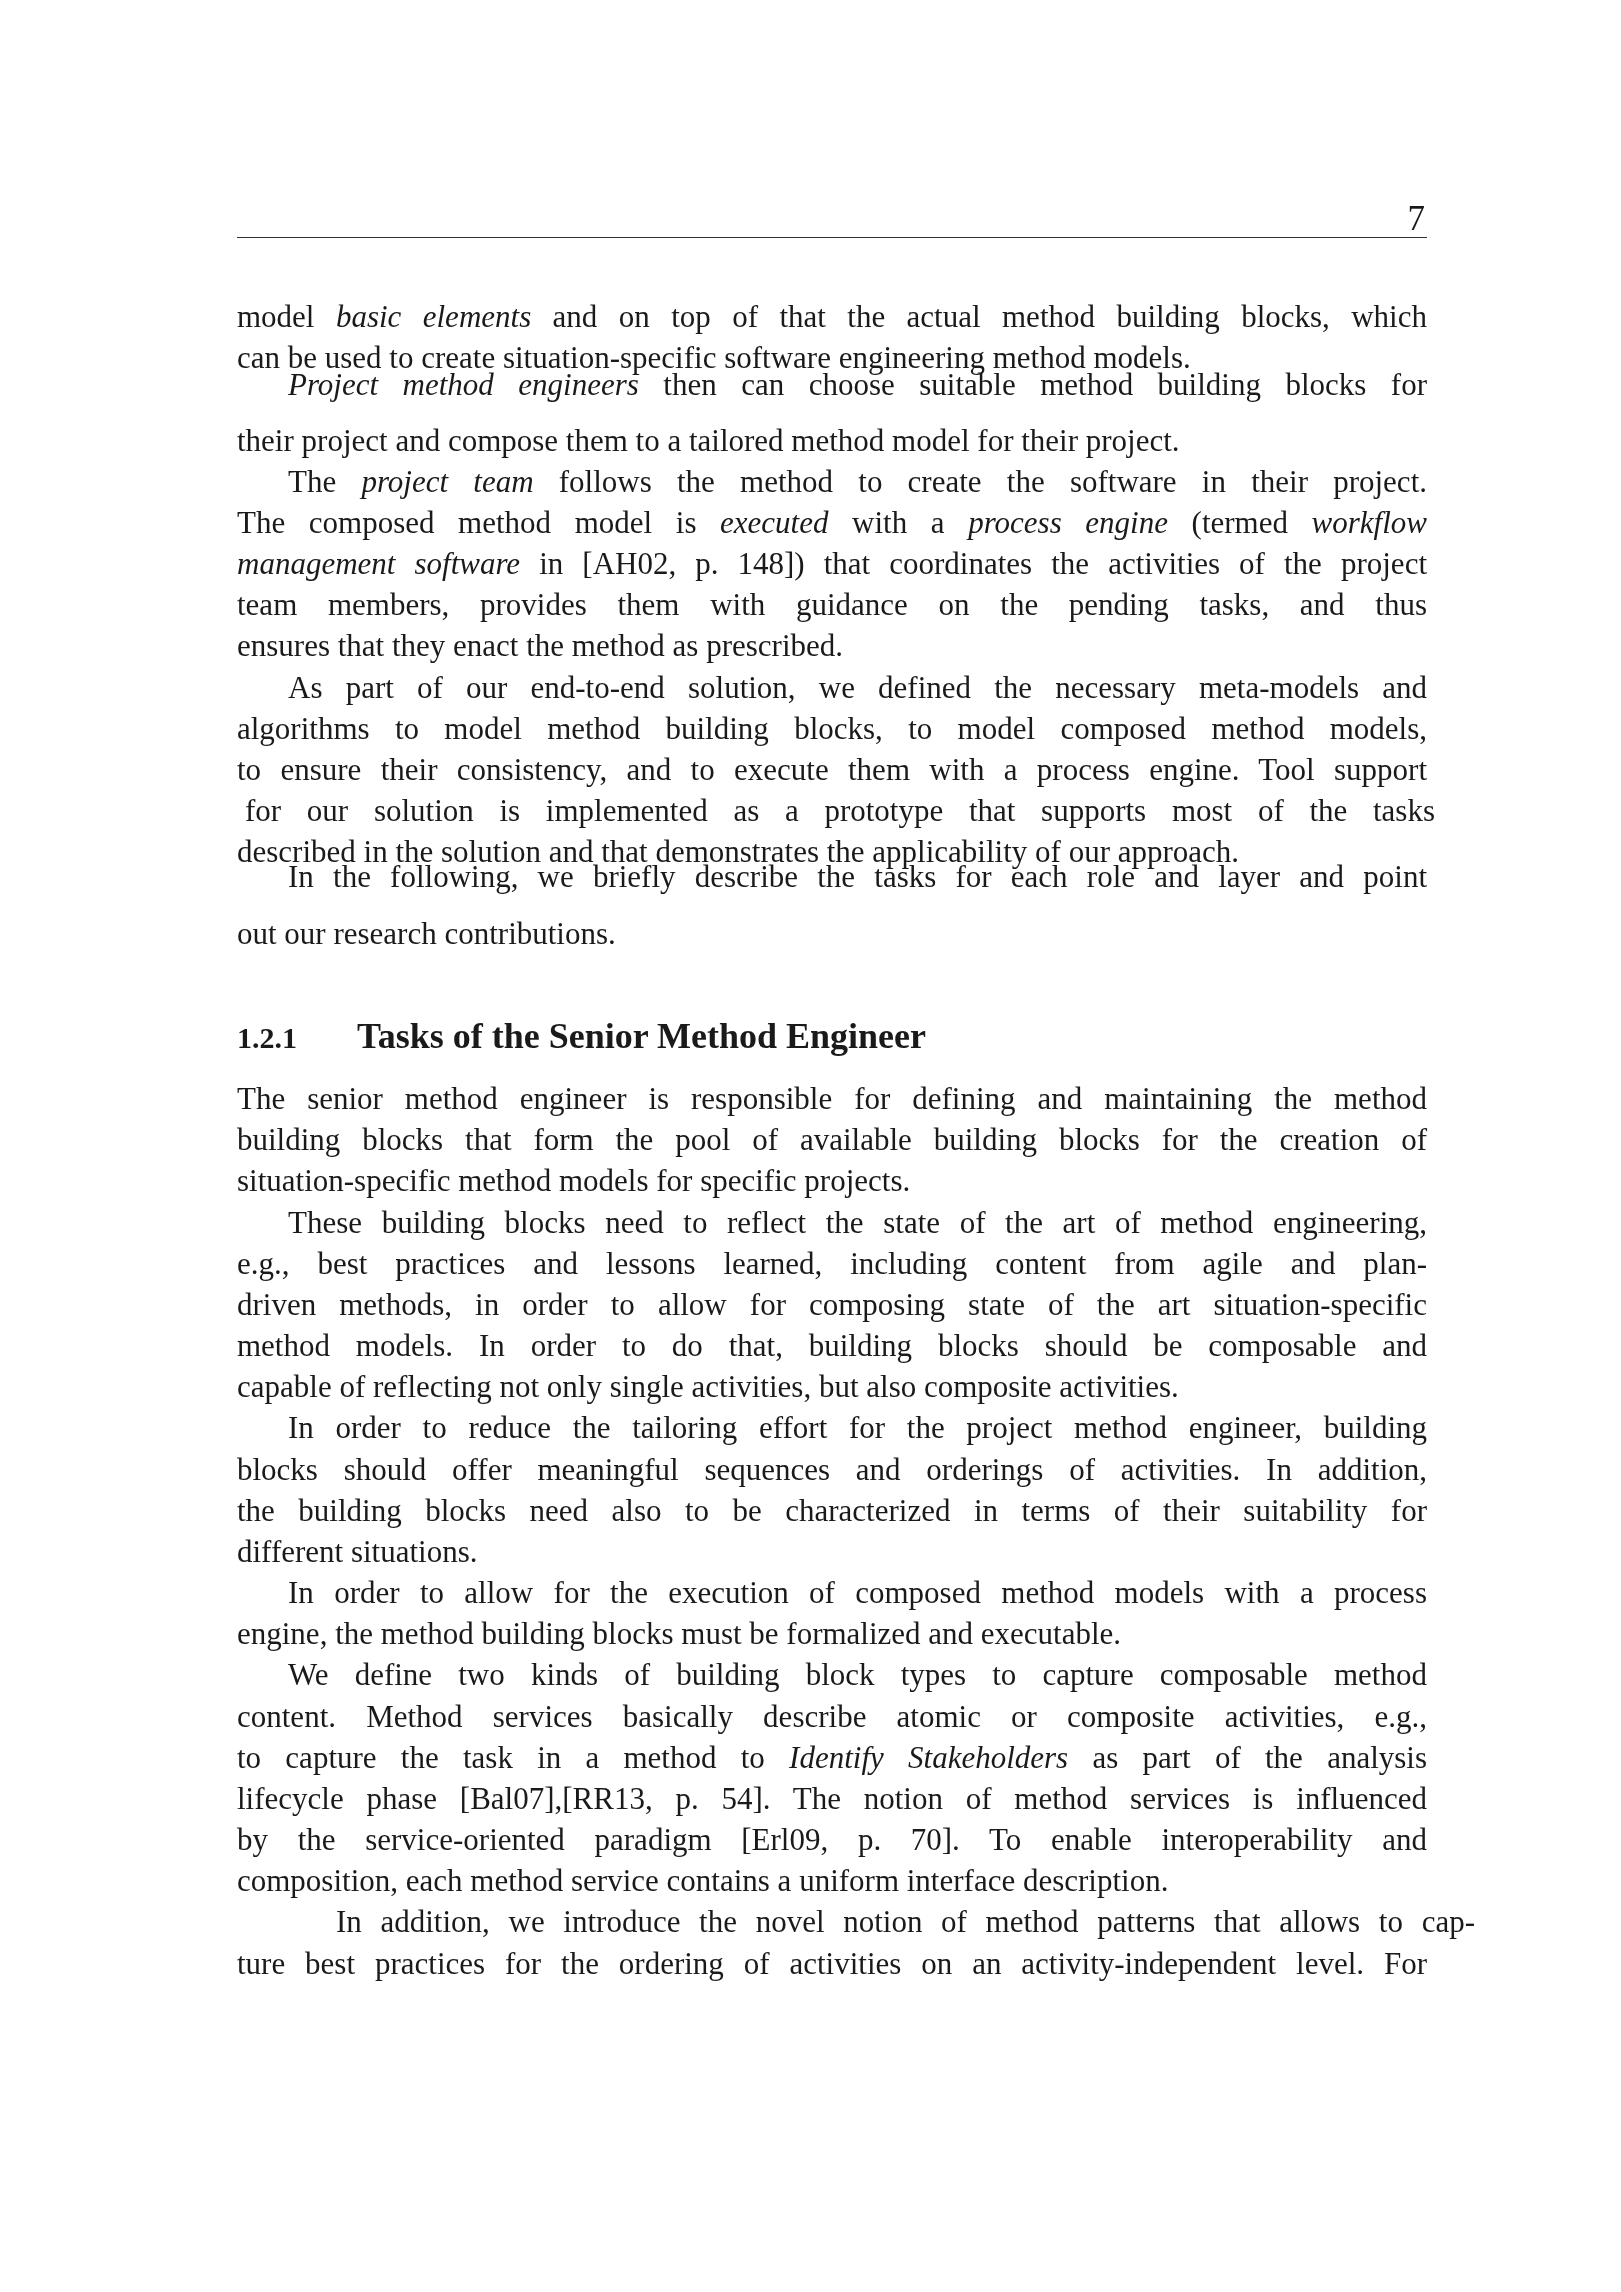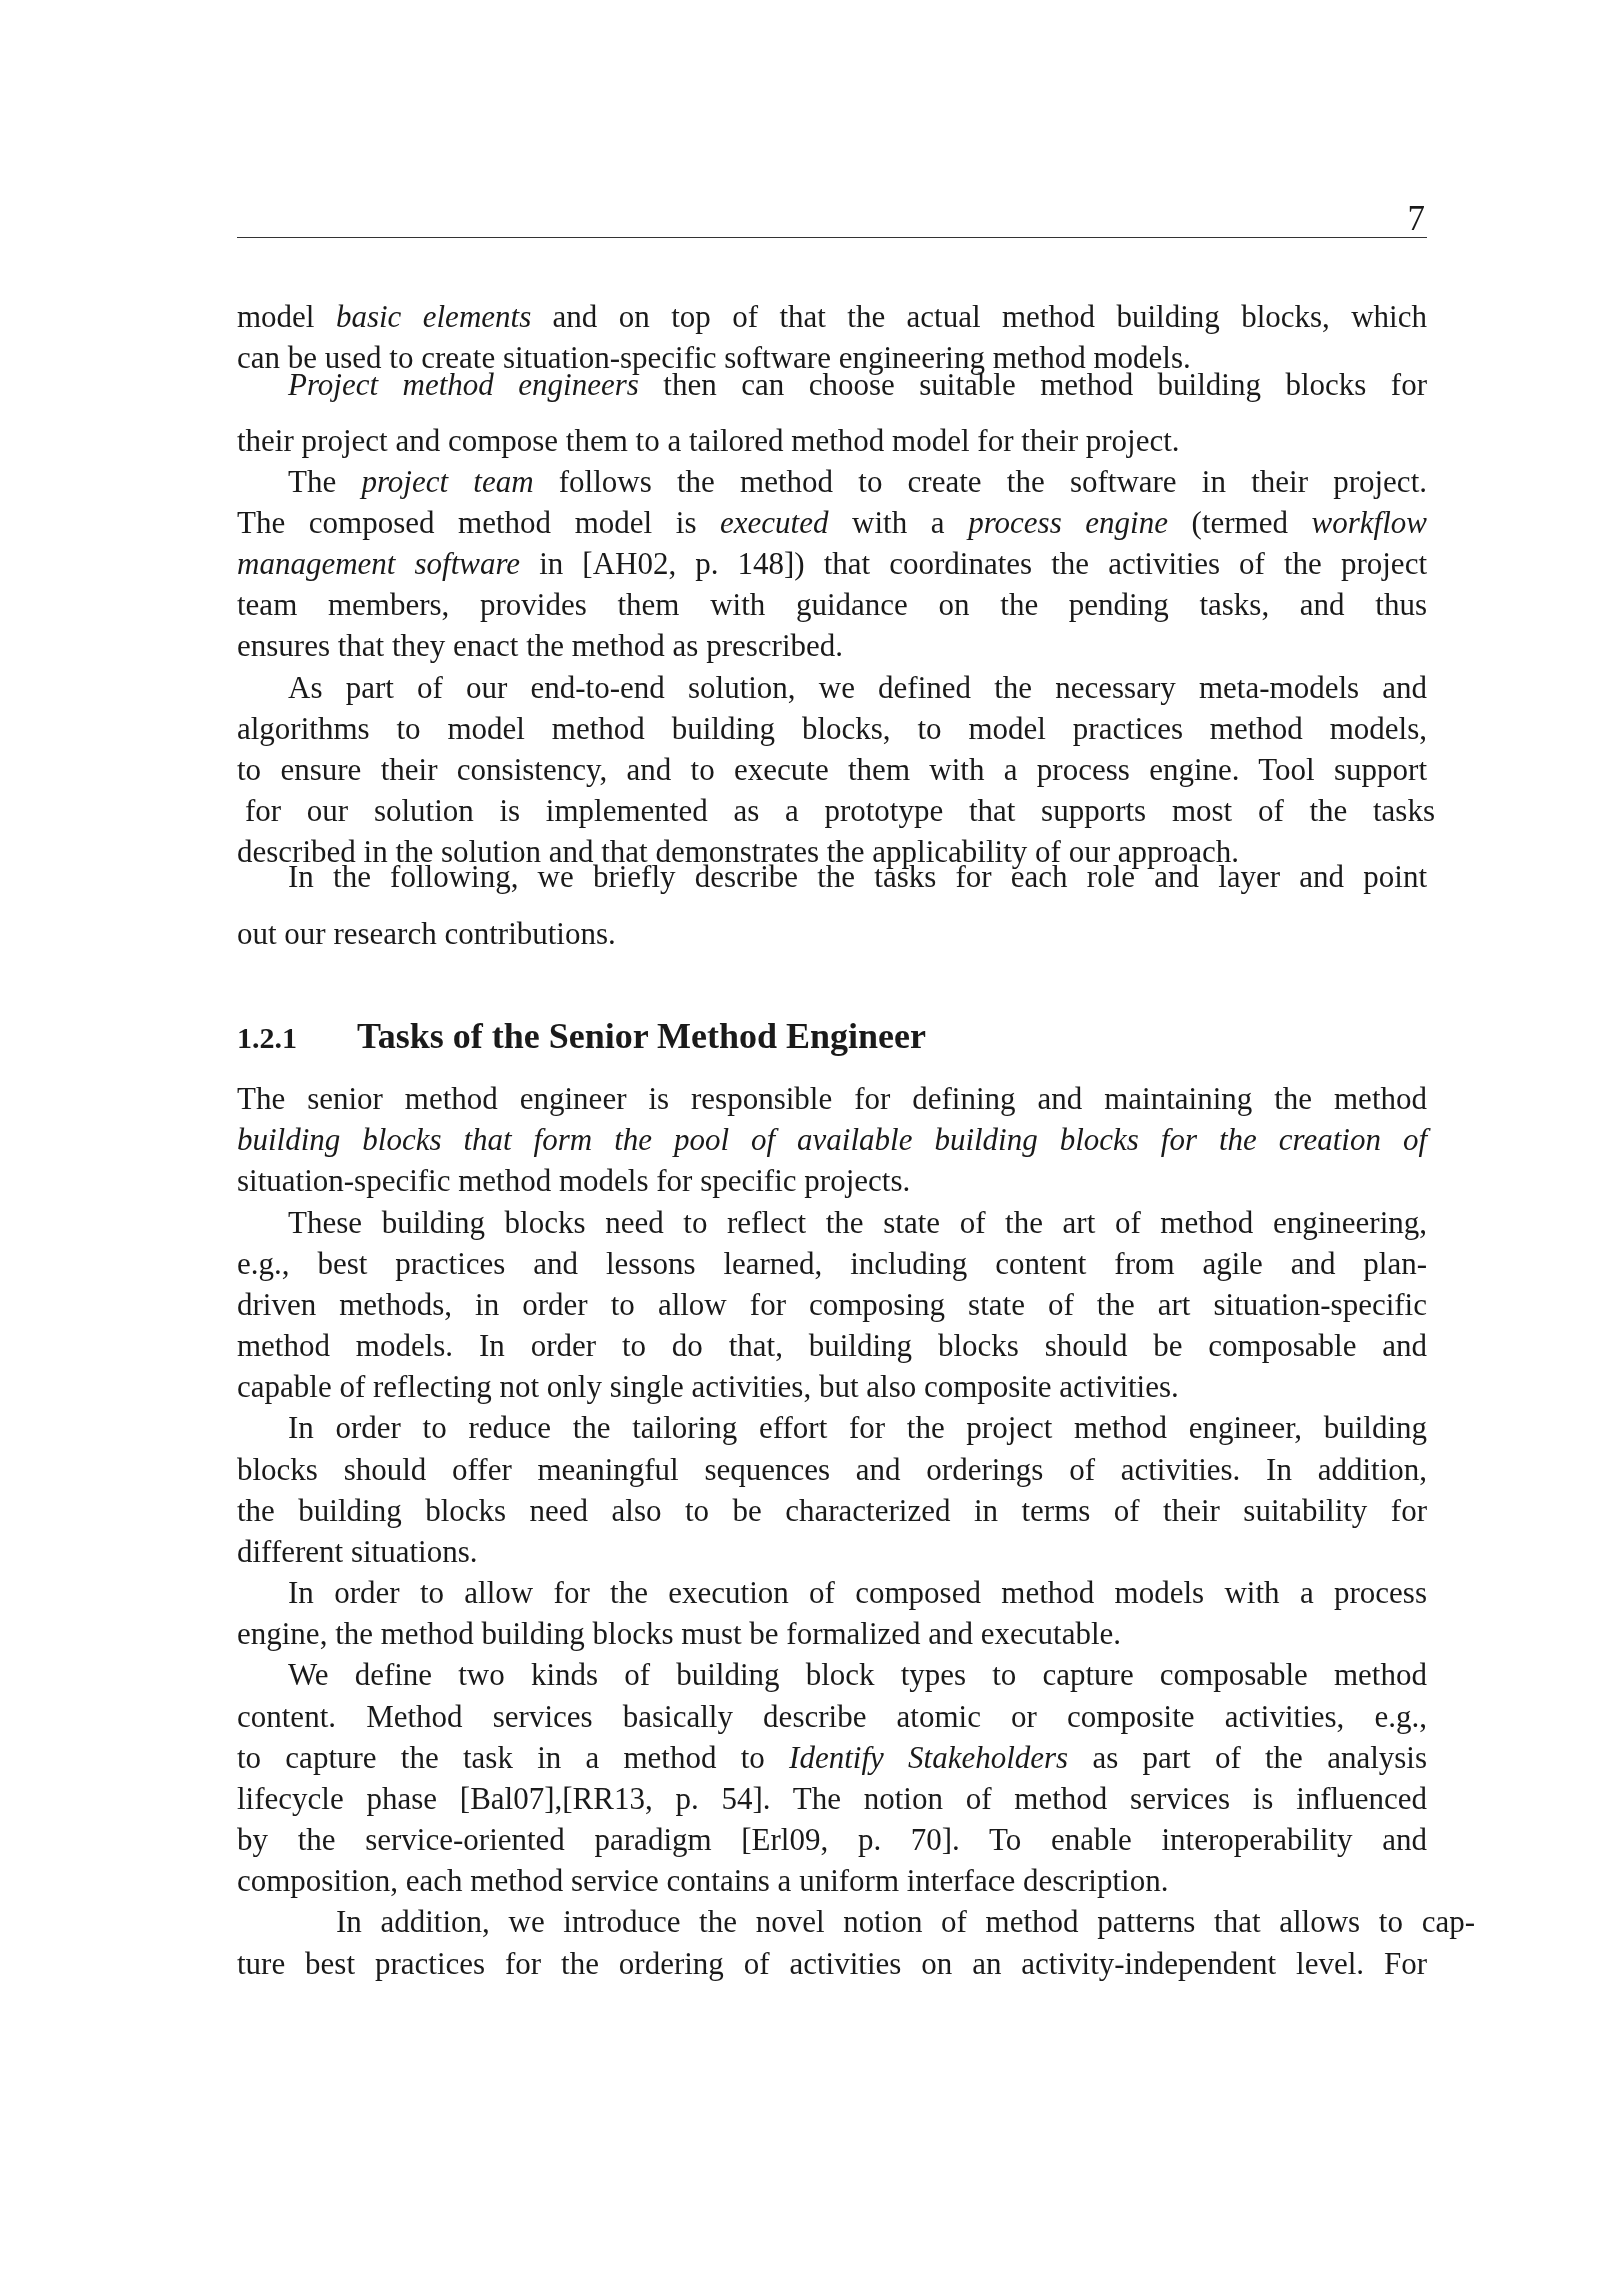--- a/index.html
+++ b/index.html
@@ -34,28 +34,28 @@
       <div class="ln" style="top: 296px;"><span>model </span><i>basic elements</i><span> and on top of that the actual method building blocks, which</span></div>
       <div class="ln last" style="top: 337px;"><span>can be used to create situation-specific software engineering method models.</span></div>
       <div class="ln ind" style="top: 364px;"><i>Project method engineers</i><span> then can choose suitable method building blocks for</span></div>
       <div class="ln last" style="top: 420px;"><span>their project and compose them to a tailored method model for their project.</span></div>
       <div class="ln ind" style="top: 461px;"><span>The </span><i>project team</i><span> follows the method to create the software in their project.</span></div>
       <div class="ln" style="top: 502px;"><span>The composed method model is </span><i>executed</i><span> with a </span><i>process engine</i><span> (termed </span><i>workflow</i></div>
       <div class="ln" style="top: 543px;"><i>management software</i><span> in [AH02, p. 148]) that coordinates the activities of the project</span></div>
       <div class="ln" style="top: 584px;"><span>team members, provides them with guidance on the pending tasks, and thus</span></div>
       <div class="ln last" style="top: 625px;"><span>ensures that they enact the method as prescribed.</span></div>
       <div class="ln ind" style="top: 667px;"><span>As part of our end-to-end solution, we defined the necessary meta-models and</span></div>
-      <div class="ln" style="top: 708px;"><span>algorithms to model method building blocks, to model practices method models,</span></div>
+      <div class="ln" style="top: 708px;"><span>algorithms to model method building blocks, to model composed method models,</span></div>
       <div class="ln" style="top: 749px;"><span>to ensure their consistency, and to execute them with a process engine. Tool support</span></div>
       <div class="ln" style="top: 790px; margin-left: 8px;"><span>for our solution is implemented as a prototype that supports most of the tasks</span></div>
       <div class="ln last" style="top: 831px;"><span>described in the solution and that demonstrates the applicability of our approach.</span></div>
       <div class="ln ind" style="top: 820px; margin-top: 36px;"><span>In the following, we briefly describe the tasks for each role and layer and point</span></div>
       <div class="ln last" style="top: 913px;"><span>out our research contributions.</span></div>
       <div class="ln" style="top: 1078px;"><span>The senior method engineer is responsible for defining and maintaining the method</span></div>
-      <div class="ln" style="top: 1119px; font-style: italic;"><span>building blocks that form the pool of available building blocks for the creation of</span></div>
+      <div class="ln" style="top: 1119px;"><span>building blocks that form the pool of available building blocks for the creation of</span></div>
       <div class="ln last" style="top: 1160px;"><span>situation-specific method models for specific projects.</span></div>
       <div class="ln ind" style="top: 1202px;"><span>These building blocks need to reflect the state of the art of method engineering,</span></div>
       <div class="ln" style="top: 1243px;"><span>e.g., best practices and lessons learned, including content from agile and plan-</span></div>
       <div class="ln" style="top: 1284px;"><span>driven methods, in order to allow for composing state of the art situation-specific</span></div>
       <div class="ln" style="top: 1325px;"><span>method models. In order to do that, building blocks should be composable and</span></div>
       <div class="ln last" style="top: 1366px;"><span>capable of reflecting not only single activities, but also composite activities.</span></div>
       <div class="ln ind" style="top: 1407px;"><span>In order to reduce the tailoring effort for the project method engineer, building</span></div>
       <div class="ln" style="top: 1449px;"><span>blocks should offer meaningful sequences and orderings of activities. In addition,</span></div>
       <div class="ln" style="top: 1490px;"><span>the building blocks need also to be characterized in terms of their suitability for</span></div>
       <div class="ln last" style="top: 1531px;"><span>different situations.</span></div>

